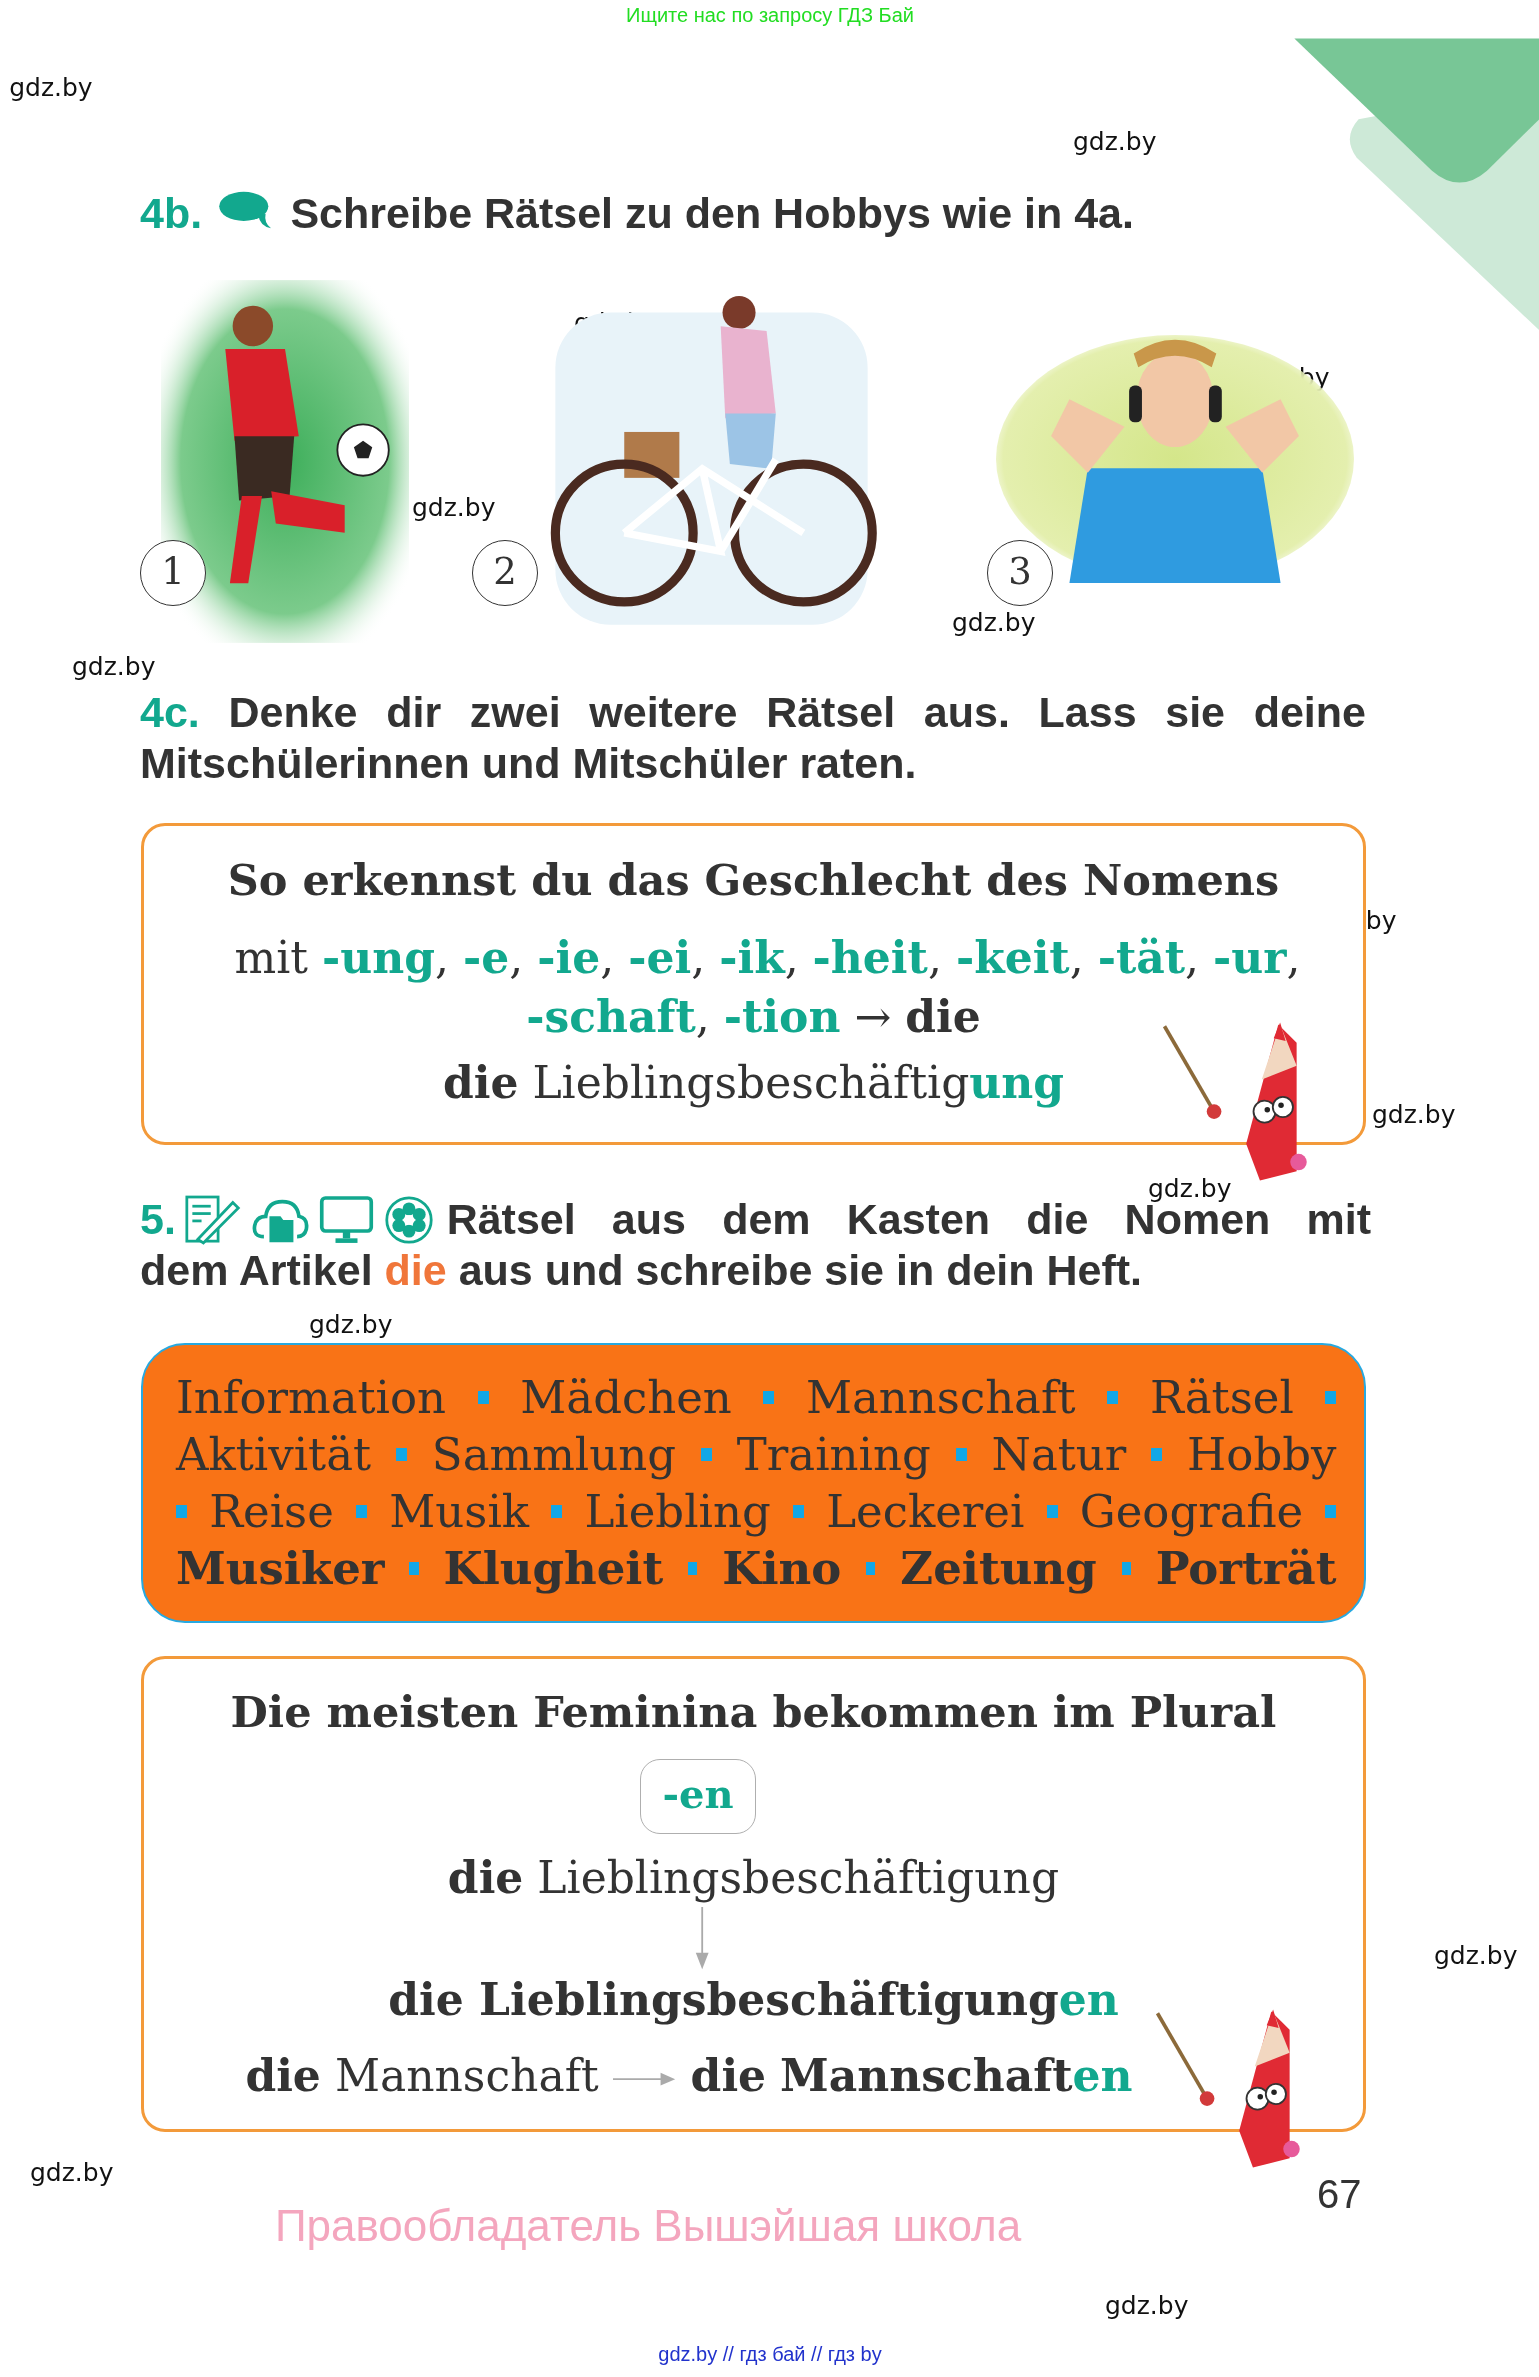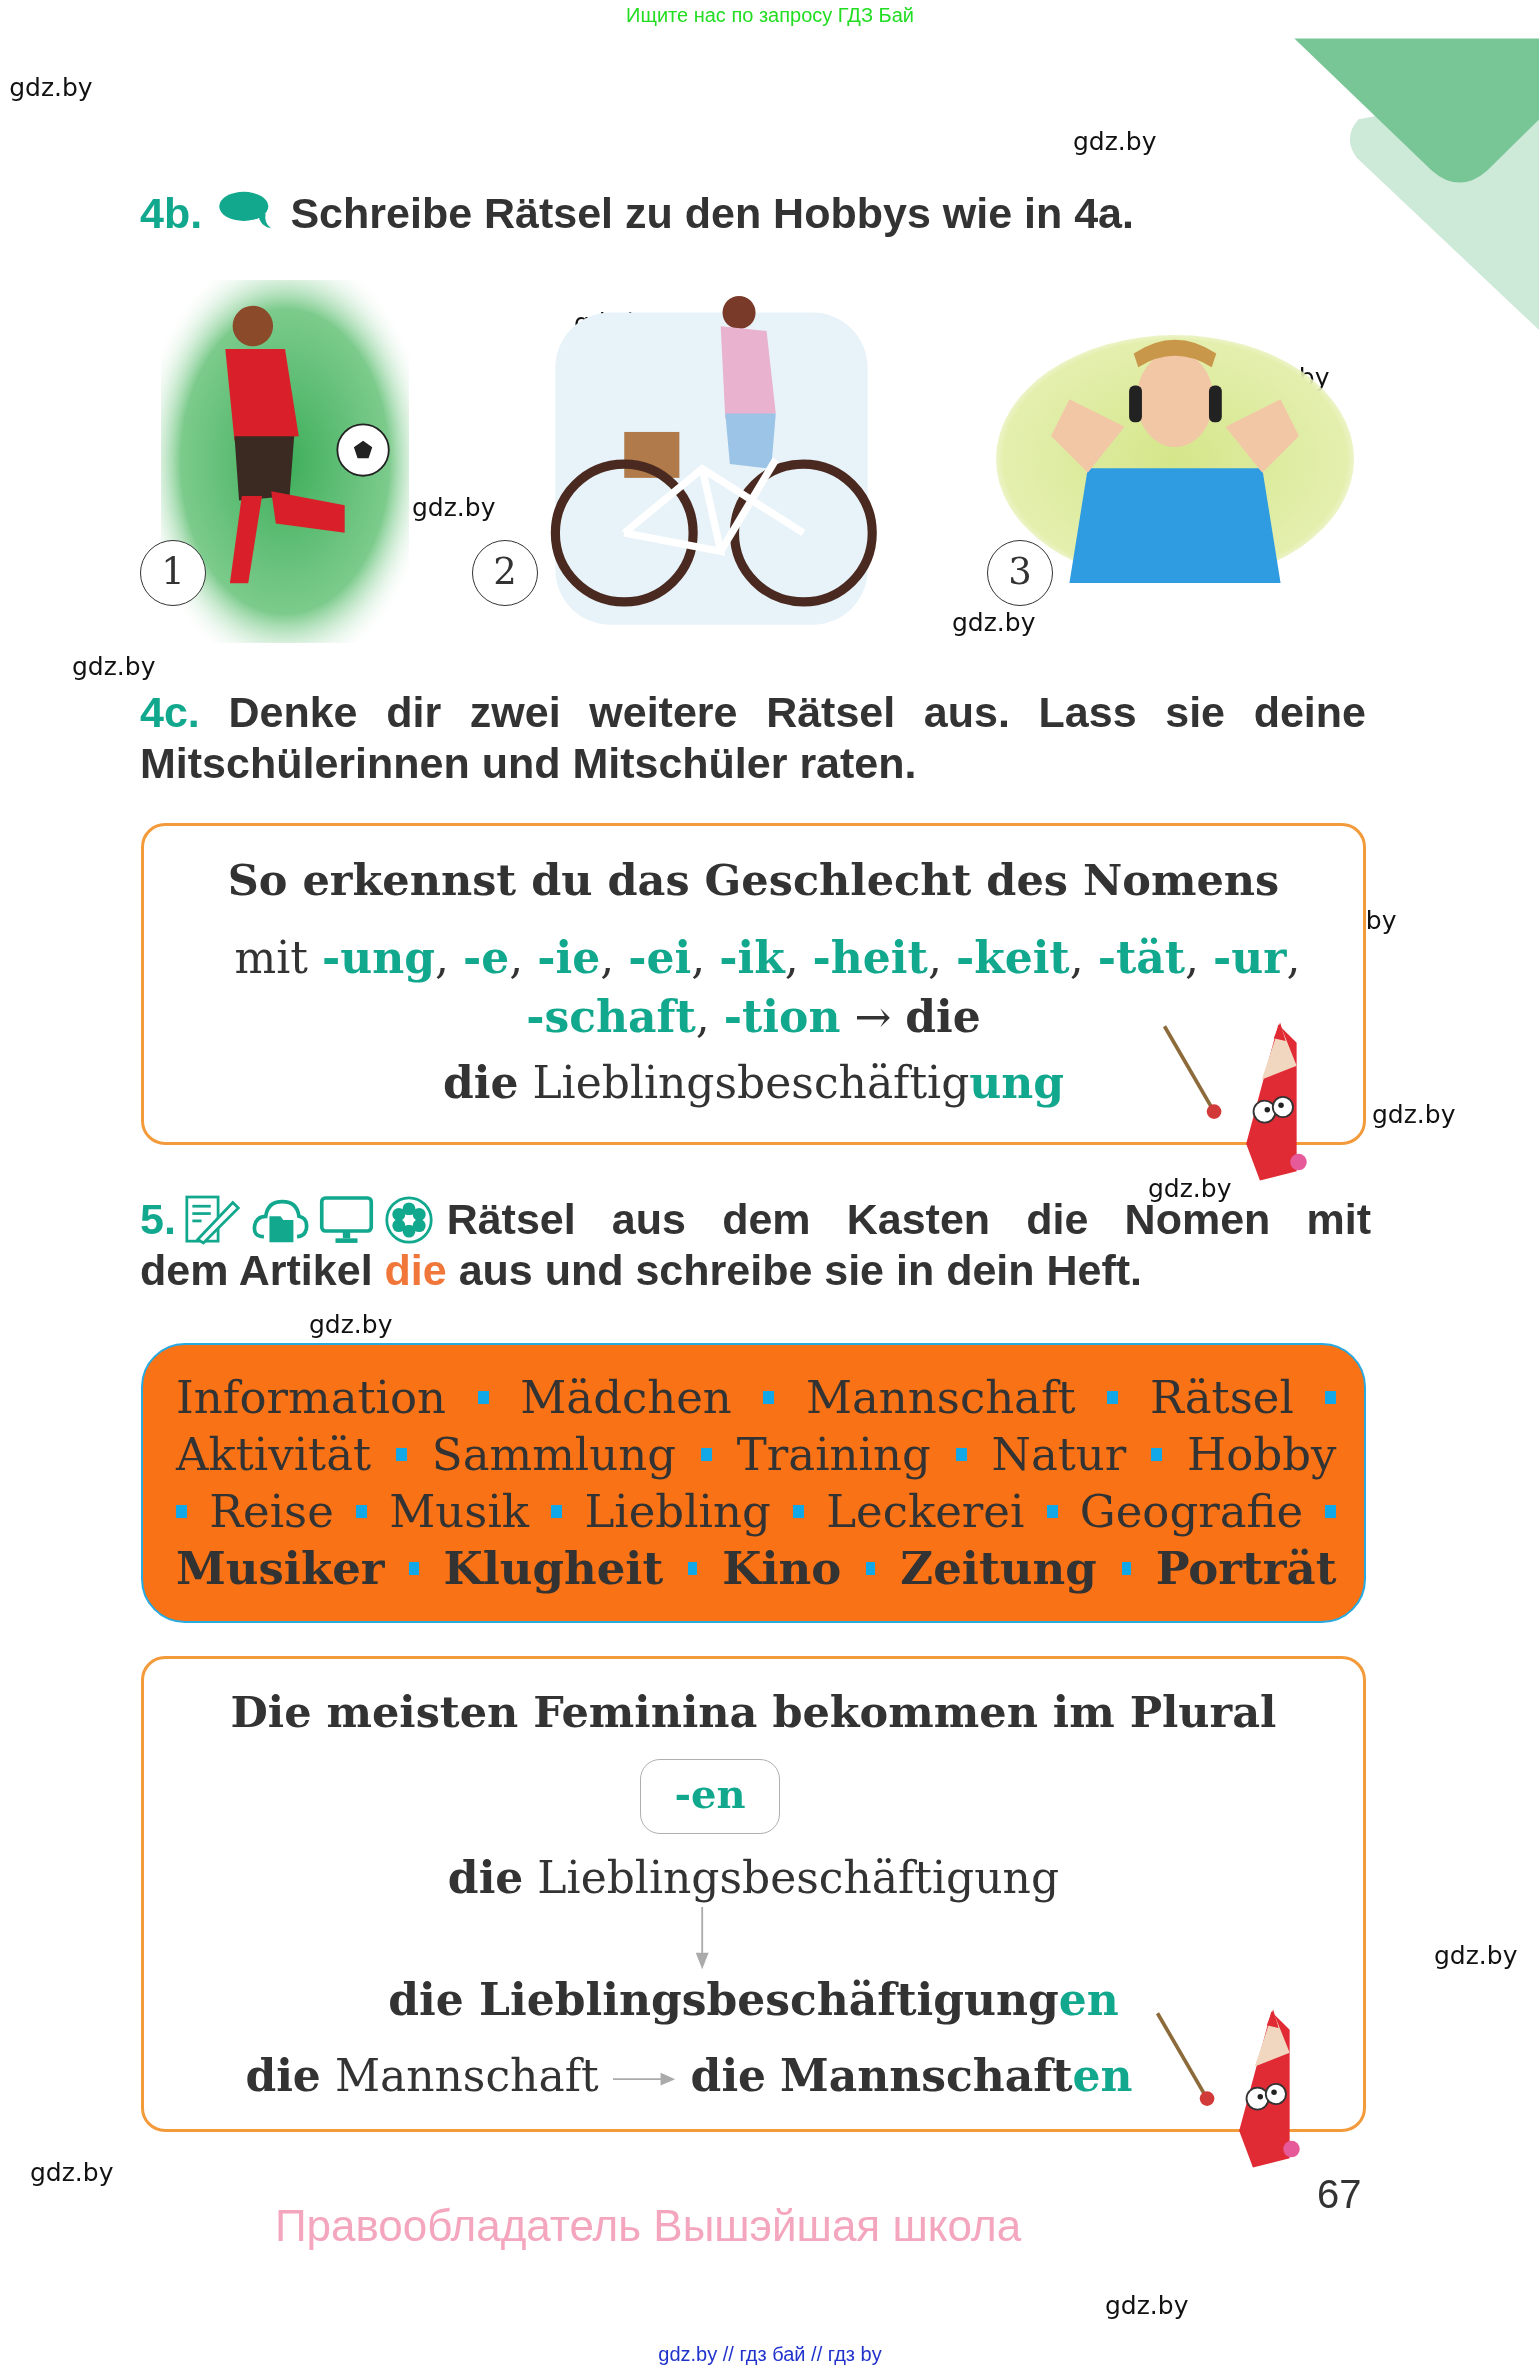--- a/index.html
+++ b/index.html
@@ -34,21 +34,21 @@
   .teal { color: #12A88E; }
   .b { font-weight: bold; }
 
   .rule-title { position: absolute; left: 0; right: 0; text-align: center; font-family: "DejaVu Serif", serif; font-weight: bold; font-size: 43px; color: #333; }
   .rule-line { position: absolute; left: 0; right: 0; text-align: center; font-family: "DejaVu Serif", serif; font-size: 44px; color: #333; white-space: nowrap; }
 
   .words { position: absolute; left: 33px; right: 27.5px; top: 24px; font-family: "DejaVu Serif", serif; font-size: 45px; line-height: 57px; color: #333; }
   .words .w-line { display: flex; justify-content: space-between; align-items: center; white-space: nowrap; }
   .bullet { display: inline-block; width: 11px; height: 13px; background: #12A7E6; }
 
-  .en-box { position: absolute; left: 640px; top: 1759px; width: 140px; height: 75px; border: 1.8px solid #AFAFAF; border-radius: 20px; background: #fff;
+  .en-box { position: absolute; left: 640px; top: 1759px; width: 116px; height: 75px; border: 1.8px solid #AFAFAF; border-radius: 20px; background: #fff;
     text-align: center; font-family: "DejaVu Serif", serif; font-weight: bold; font-size: 40px; line-height: 68px; color: #12A88E; }
 
   .page-num { position: absolute; left: 1317px; top: 2172px; font-family: Liberation Sans, sans-serif; font-size: 40px; color: #333; }
   .copyright { position: absolute; left: 0; width: 1224px; top: 2201px; text-align: center; font-family: "Liberation Sans", sans-serif; font-size: 44px; color: #F4A6BE; margin-left: 36px; }
   .footer-links { position: absolute; left: 0; width: 1540px; top: 2343px; text-align: center; font-family: "Liberation Sans", sans-serif; font-size: 20px; color: #2233CC; }
 </style>
 </head>
 <body>
 
 <svg class="corner" viewBox="0 0 1677 400" width="1540" height="367">

